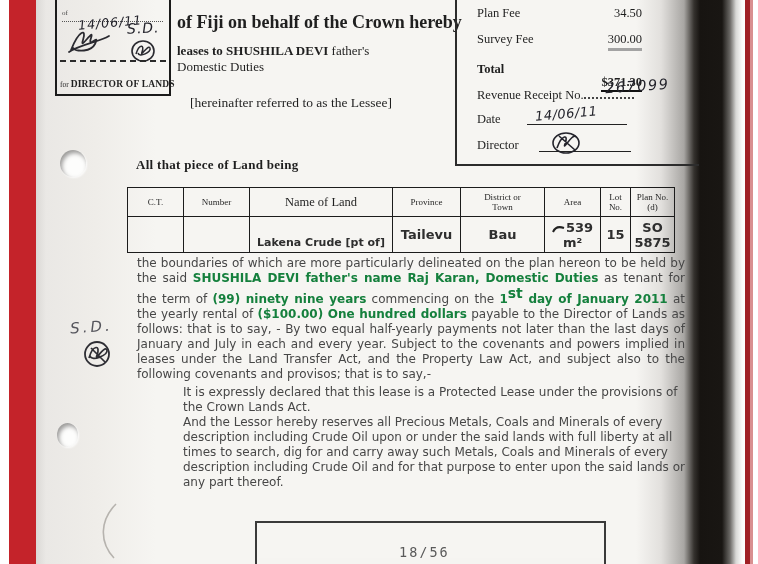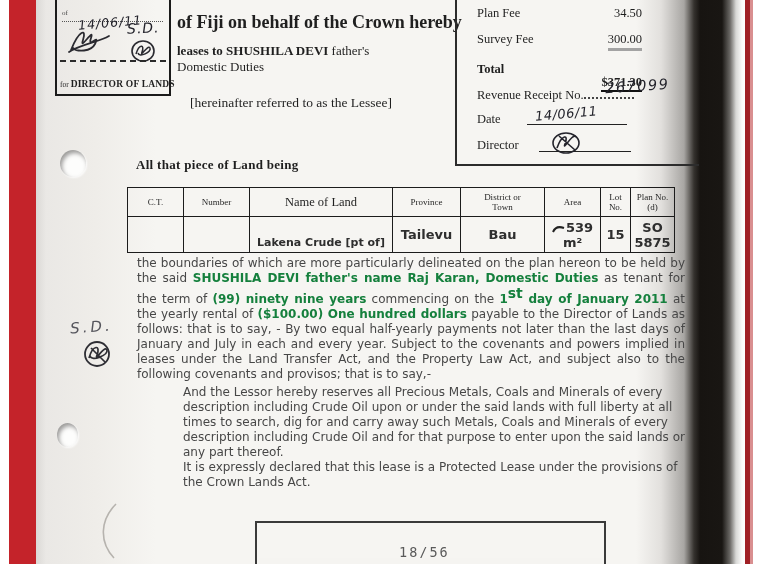--- a/index.html
+++ b/index.html
@@ -204,22 +204,22 @@
               <path d="M1,8 Q4,1 12,4" stroke="#222" stroke-width="2" fill="none"></path>
             </svg><span>539 m²</span></td>
       <td>15</td>
       <td>SO 5875</td>
     </tr>
   </tbody>
     </table>
 
   <div class="para para-1"><span>the boundaries of which are more particularly delineated on the plan hereon to be held by the said </span><span class="b">SHUSHILA DEVI father's name Raj Karan, Domestic Duties</span><span> as tenant for the term of  </span><span class="b">(99) ninety nine years</span><span> commencing on the </span><span class="b">1</span><sup class="b">st</sup><span class="b"> day of January 2011</span><span> at the yearly rental of </span><span class="b">($100.00) One hundred dollars</span><span> payable to the Director of Lands as follows: that is to say, - By two equal half-yearly payments not later than the last days of January and July in each and every year.  Subject to the covenants and powers implied in leases under the Land Transfer Act, and the Property Law Act, and subject also to the following covenants and provisos; that is to say,-</span></div>
   <div class="para para-2">
+    <p>It is expressly declared that this lease is a Protected Lease under the provisions of the Crown Lands Act.</p>
     <p>And the Lessor hereby reserves all Precious Metals, Coals and Minerals of every description including Crude Oil upon or under the said lands with full liberty at all times to search, dig for and carry away such Metals, Coals and Minerals of every description including Crude Oil and for that purpose to enter upon the said lands or any part thereof.</p>
-    <p>It is expressly declared that this lease is a Protected Lease under the provisions of the Crown Lands Act.</p>
   </div>
 
   <div class="margin-sd hand">S.D.</div>
   <svg class="margin-scribble" width="30" height="32">
     <ellipse cx="15" cy="16" rx="12" ry="12" stroke="#2e2e34" stroke-width="1.8" fill="none"></ellipse>
     <path d="M7,20 C11,6 19,7 15,17 C12,25 23,6 25,12 C26,17 10,24 8,18 M9,10 L23,24" stroke="#2e2e34" stroke-width="1.7" fill="none"></path>
   </svg>
 
   <div class="footer-box">
     <div class="footer-text">18/56</div>

